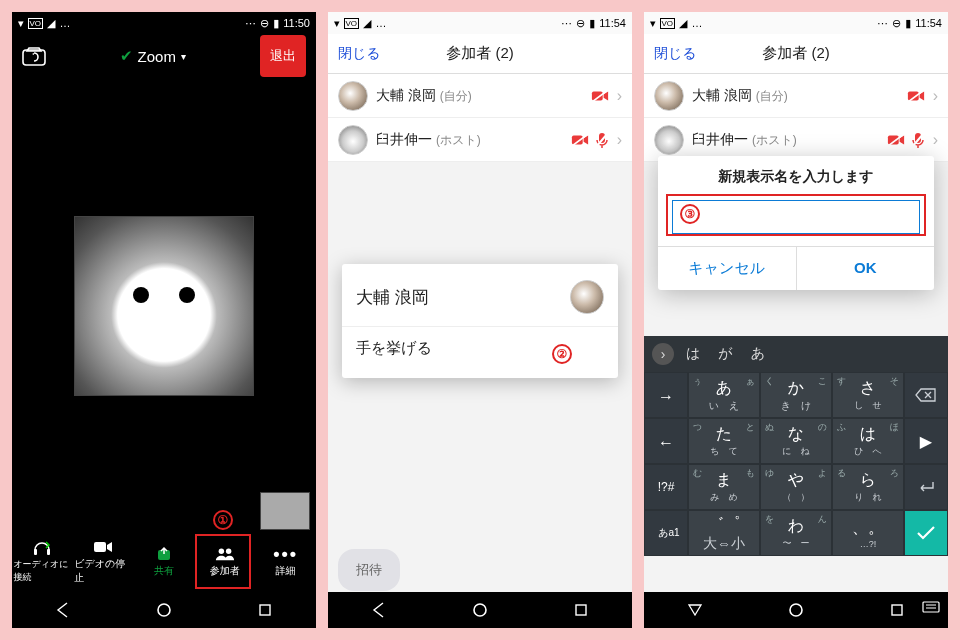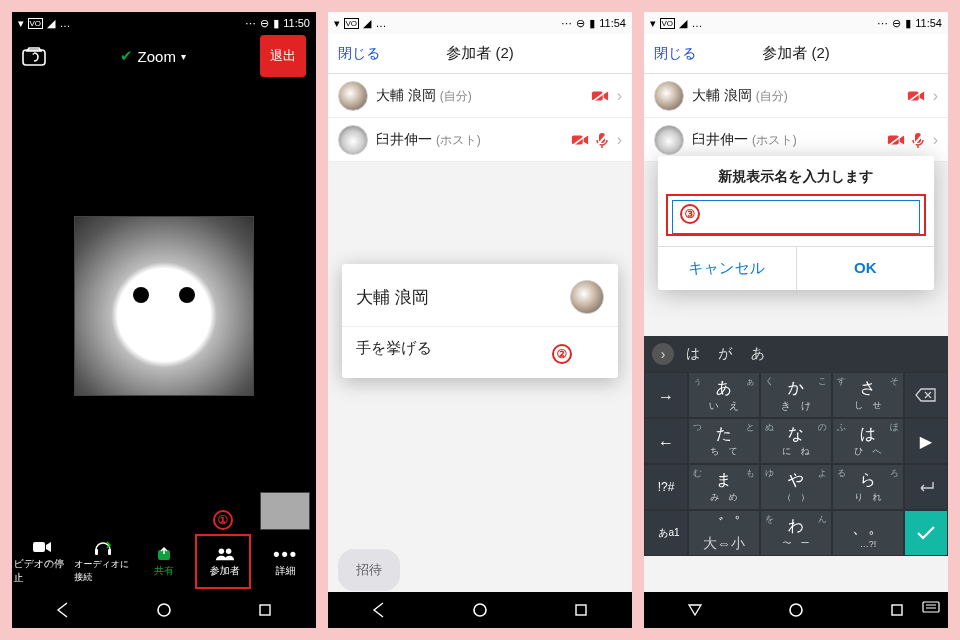--- a/index.html
+++ b/index.html
@@ -217,37 +217,37 @@
     </div>
 
     <div class="s1-video">
       <div class="husky"></div>
       <div class="s1-selfview"></div>
     </div>
 
     <div class="s1-toolbar" style="position:relative;">
       <div class="tb-item">
         <span class="ico">
-          <svg width="20" height="14" viewBox="0 0 20 14">
-              <rect x="1" y="2" width="12" height="10" rx="2" fill="#fff"></rect>
-              <path d="M14 5l5-3v10l-5-3z" fill="#fff"></path>
-            </svg>
-        </span>
-        <span class="lbl">ビデオの停止</span>
-      </div>
-      <div class="tb-item">
-        <span class="ico">
           <svg width="20" height="16" viewBox="0 0 20 16">
               <path d="M3 10a7 7 0 0 1 14 0" fill="none" stroke="#fff" stroke-width="1.6"></path>
               <rect x="2" y="9" width="3" height="6" rx="1" fill="#fff"></rect>
               <rect x="15" y="9" width="3" height="6" rx="1" fill="#fff"></rect>
               <path d="M14 2l3 3-3 3" fill="none" stroke="#0c0" stroke-width="1.5"></path>
             </svg>
         </span>
         <span class="lbl" style="font-size:9px;">オーディオに接続</span>
+      </div>
+      <div class="tb-item">
+        <span class="ico">
+          <svg width="20" height="14" viewBox="0 0 20 14">
+              <rect x="1" y="2" width="12" height="10" rx="2" fill="#fff"></rect>
+              <path d="M14 5l5-3v10l-5-3z" fill="#fff"></path>
+            </svg>
+        </span>
+        <span class="lbl">ビデオの停止</span>
       </div>
       <div class="tb-item tb-share">
         <span class="ico">
           <svg width="18" height="16" viewBox="0 0 18 16">
               <rect x="3" y="4" width="12" height="10" rx="2"></rect>
               <path d="M9 2v6M6 5l3-3 3 3" fill="none" stroke="#fff" stroke-width="1.5"></path>
             </svg>
         </span>
         <span class="lbl">共有</span>
       </div>

